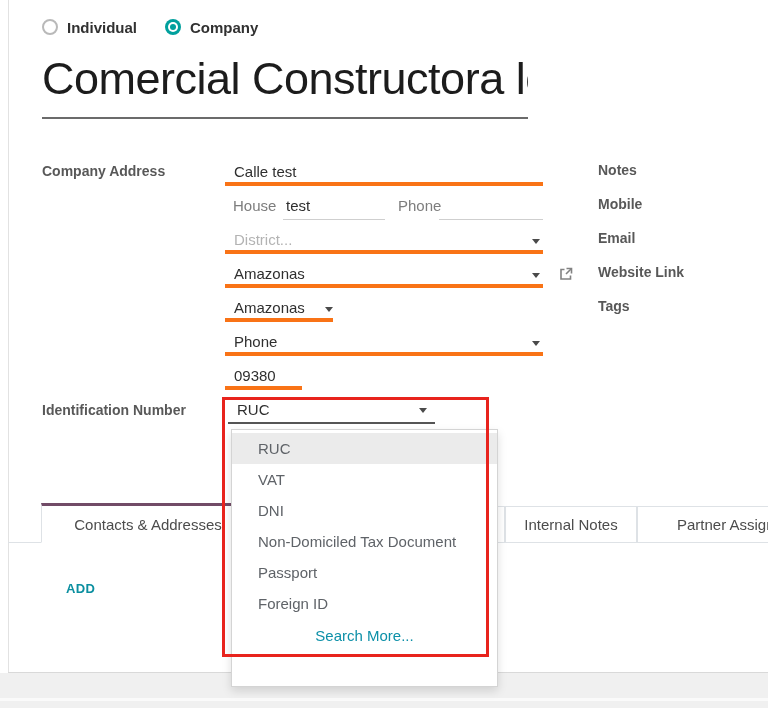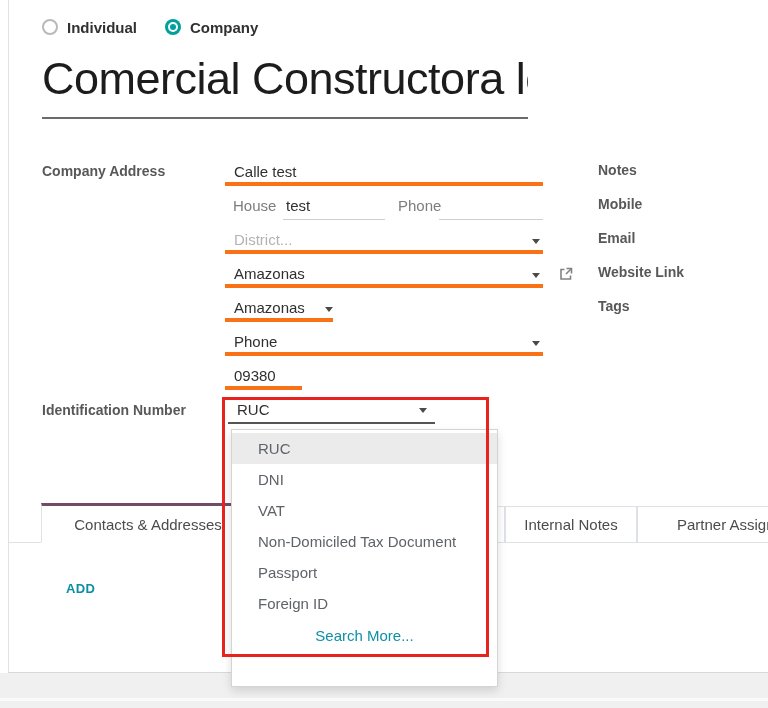--- a/index.html
+++ b/index.html
@@ -187,21 +187,21 @@
 </div>
 
 <div class="add-link">ADD</div>
 
 <div class="sheet-bottom"></div>
 <div class="bottom-band"></div>
 <div class="bottom-band-line"></div>
 
 <div class="dropdown">
   <div class="dd-item highlighted">RUC</div>
+  <div class="dd-item">VAT</div>
   <div class="dd-item">DNI</div>
-  <div class="dd-item">VAT</div>
   <div class="dd-item">Non-Domiciled Tax Document</div>
   <div class="dd-item">Passport</div>
   <div class="dd-item">Foreign ID</div>
   <div class="dd-search">Search More...</div>
 </div>
 
 <div class="red-rect"></div>
 
 </body></html>

